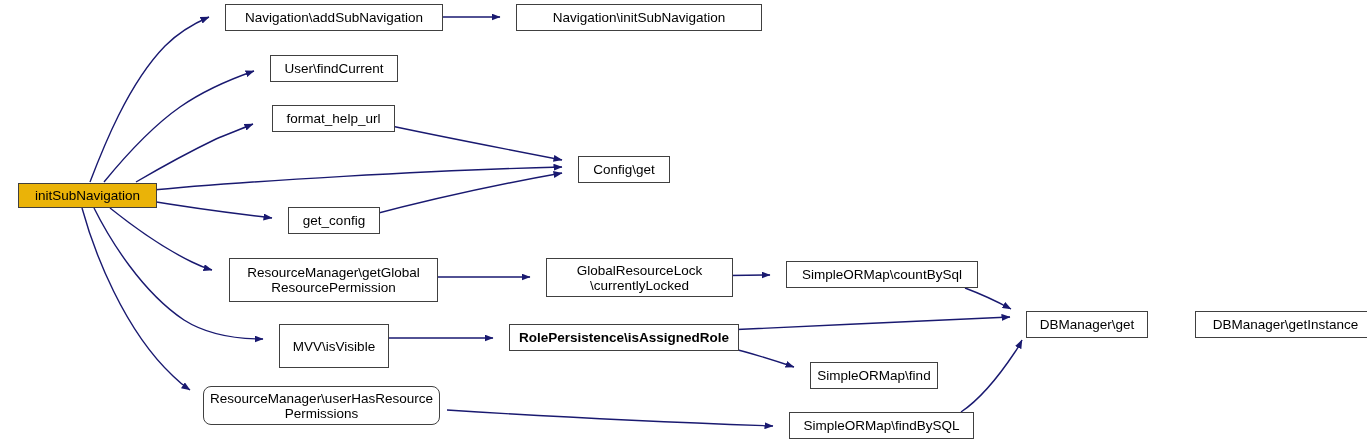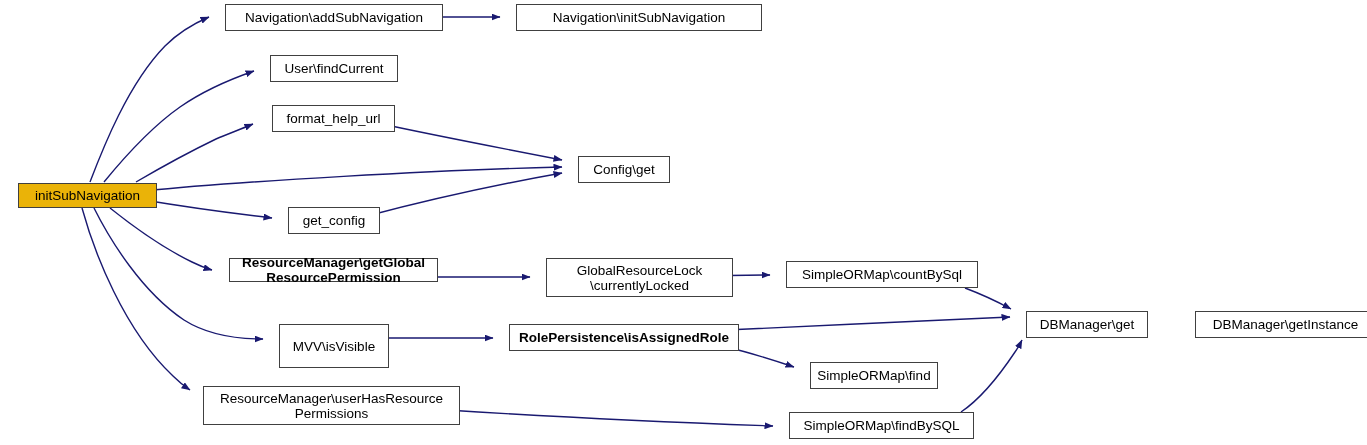--- a/index.html
+++ b/index.html
@@ -78,27 +78,27 @@
       </g>
   </svg>
   <div id="nodes-layer">
       <div class="node highlight" style="left: 5px; top: 183px; width: 139px; height: 25px; border-color: rgb(64, 64, 64); color: rgb(0, 0, 0);"><span>initSubNavigation</span></div>
       <div class="node" style="left: 212px; top: 4px; width: 218px; height: 27px; border-color: rgb(64, 64, 64); color: rgb(0, 0, 0);"><span>Navigation\addSubNavigation</span></div>
       <div class="node" style="left: 503px; top: 4px; width: 246px; height: 27px; border-color: rgb(64, 64, 64); color: rgb(0, 0, 0);"><span>Navigation\initSubNavigation</span></div>
       <div class="node" style="left: 257px; top: 55px; width: 128px; height: 27px; border-color: rgb(64, 64, 64); color: rgb(0, 0, 0);"><span>User\findCurrent</span></div>
       <div class="node" style="left: 259px; top: 105px; width: 123px; height: 27px; border-color: rgb(64, 64, 64); color: rgb(0, 0, 0);"><span>format_help_url</span></div>
       <div class="node" style="left: 565px; top: 156px; width: 92px; height: 27px; border-color: rgb(64, 64, 64); color: rgb(0, 0, 0);"><span>Config\get</span></div>
       <div class="node" style="left: 275px; top: 207px; width: 92px; height: 27px; border-color: rgb(64, 64, 64); color: rgb(0, 0, 0);"><span>get_config</span></div>
-      <div class="node" style="left: 216px; top: 258px; width: 209px; height: 24px; border-color: rgb(64, 64, 64); color: rgb(0, 0, 0); font-weight: bold;"><span>ResourceManager\getGlobal
+      <div class="node" style="left: 216px; top: 258px; width: 209px; height: 44px; border-color: rgb(64, 64, 64); color: rgb(0, 0, 0);"><span>ResourceManager\getGlobal
 ResourcePermission</span></div>
       <div class="node" style="left: 533px; top: 258px; width: 187px; height: 39px; border-color: rgb(64, 64, 64); color: rgb(0, 0, 0);"><span>GlobalResourceLock
 \currentlyLocked</span></div>
       <div class="node" style="left: 773px; top: 261px; width: 192px; height: 27px; border-color: rgb(64, 64, 64); color: rgb(0, 0, 0);"><span>SimpleORMap\countBySql</span></div>
       <div class="node" style="left: 266px; top: 324px; width: 110px; height: 44px; border-color: rgb(64, 64, 64); color: rgb(0, 0, 0);"><span>MVV\isVisible</span></div>
       <div class="node" style="left: 496px; top: 324px; width: 230px; height: 27px; border-color: rgb(64, 64, 64); color: rgb(0, 0, 0); font-weight: bold;"><span>RolePersistence\isAssignedRole</span></div>
       <div class="node" style="left: 1013px; top: 311px; width: 122px; height: 27px; border-color: rgb(64, 64, 64); color: rgb(0, 0, 0);"><span>DBManager\get</span></div>
       <div class="node" style="left: 1182px; top: 311px; width: 181px; height: 27px; border-color: rgb(64, 64, 64); color: rgb(0, 0, 0);"><span>DBManager\getInstance</span></div>
       <div class="node" style="left: 797px; top: 362px; width: 128px; height: 27px; border-color: rgb(64, 64, 64); color: #000000;"><span>SimpleORMap\find</span></div>
-      <div class="node" style="left: 190px; top: 386px; width: 257px; height: 39px; border-color: rgb(64, 64, 64); color: rgb(0, 0, 0);"><span>ResourceManager\userHasResource
+      <div class="node" style="left: 190px; top: 386px; width: 237px; height: 39px; border-color: rgb(64, 64, 64); color: rgb(0, 0, 0); border-radius: 8px;"><span>ResourceManager\userHasResource
 Permissions</span></div>
       <div class="node" style="left: 776px; top: 412px; width: 185px; height: 27px; border-color: rgb(64, 64, 64); color: rgb(0, 0, 0);"><span>SimpleORMap\findBySQL</span></div>
     </div>
 </div>
 
 </body></html>

